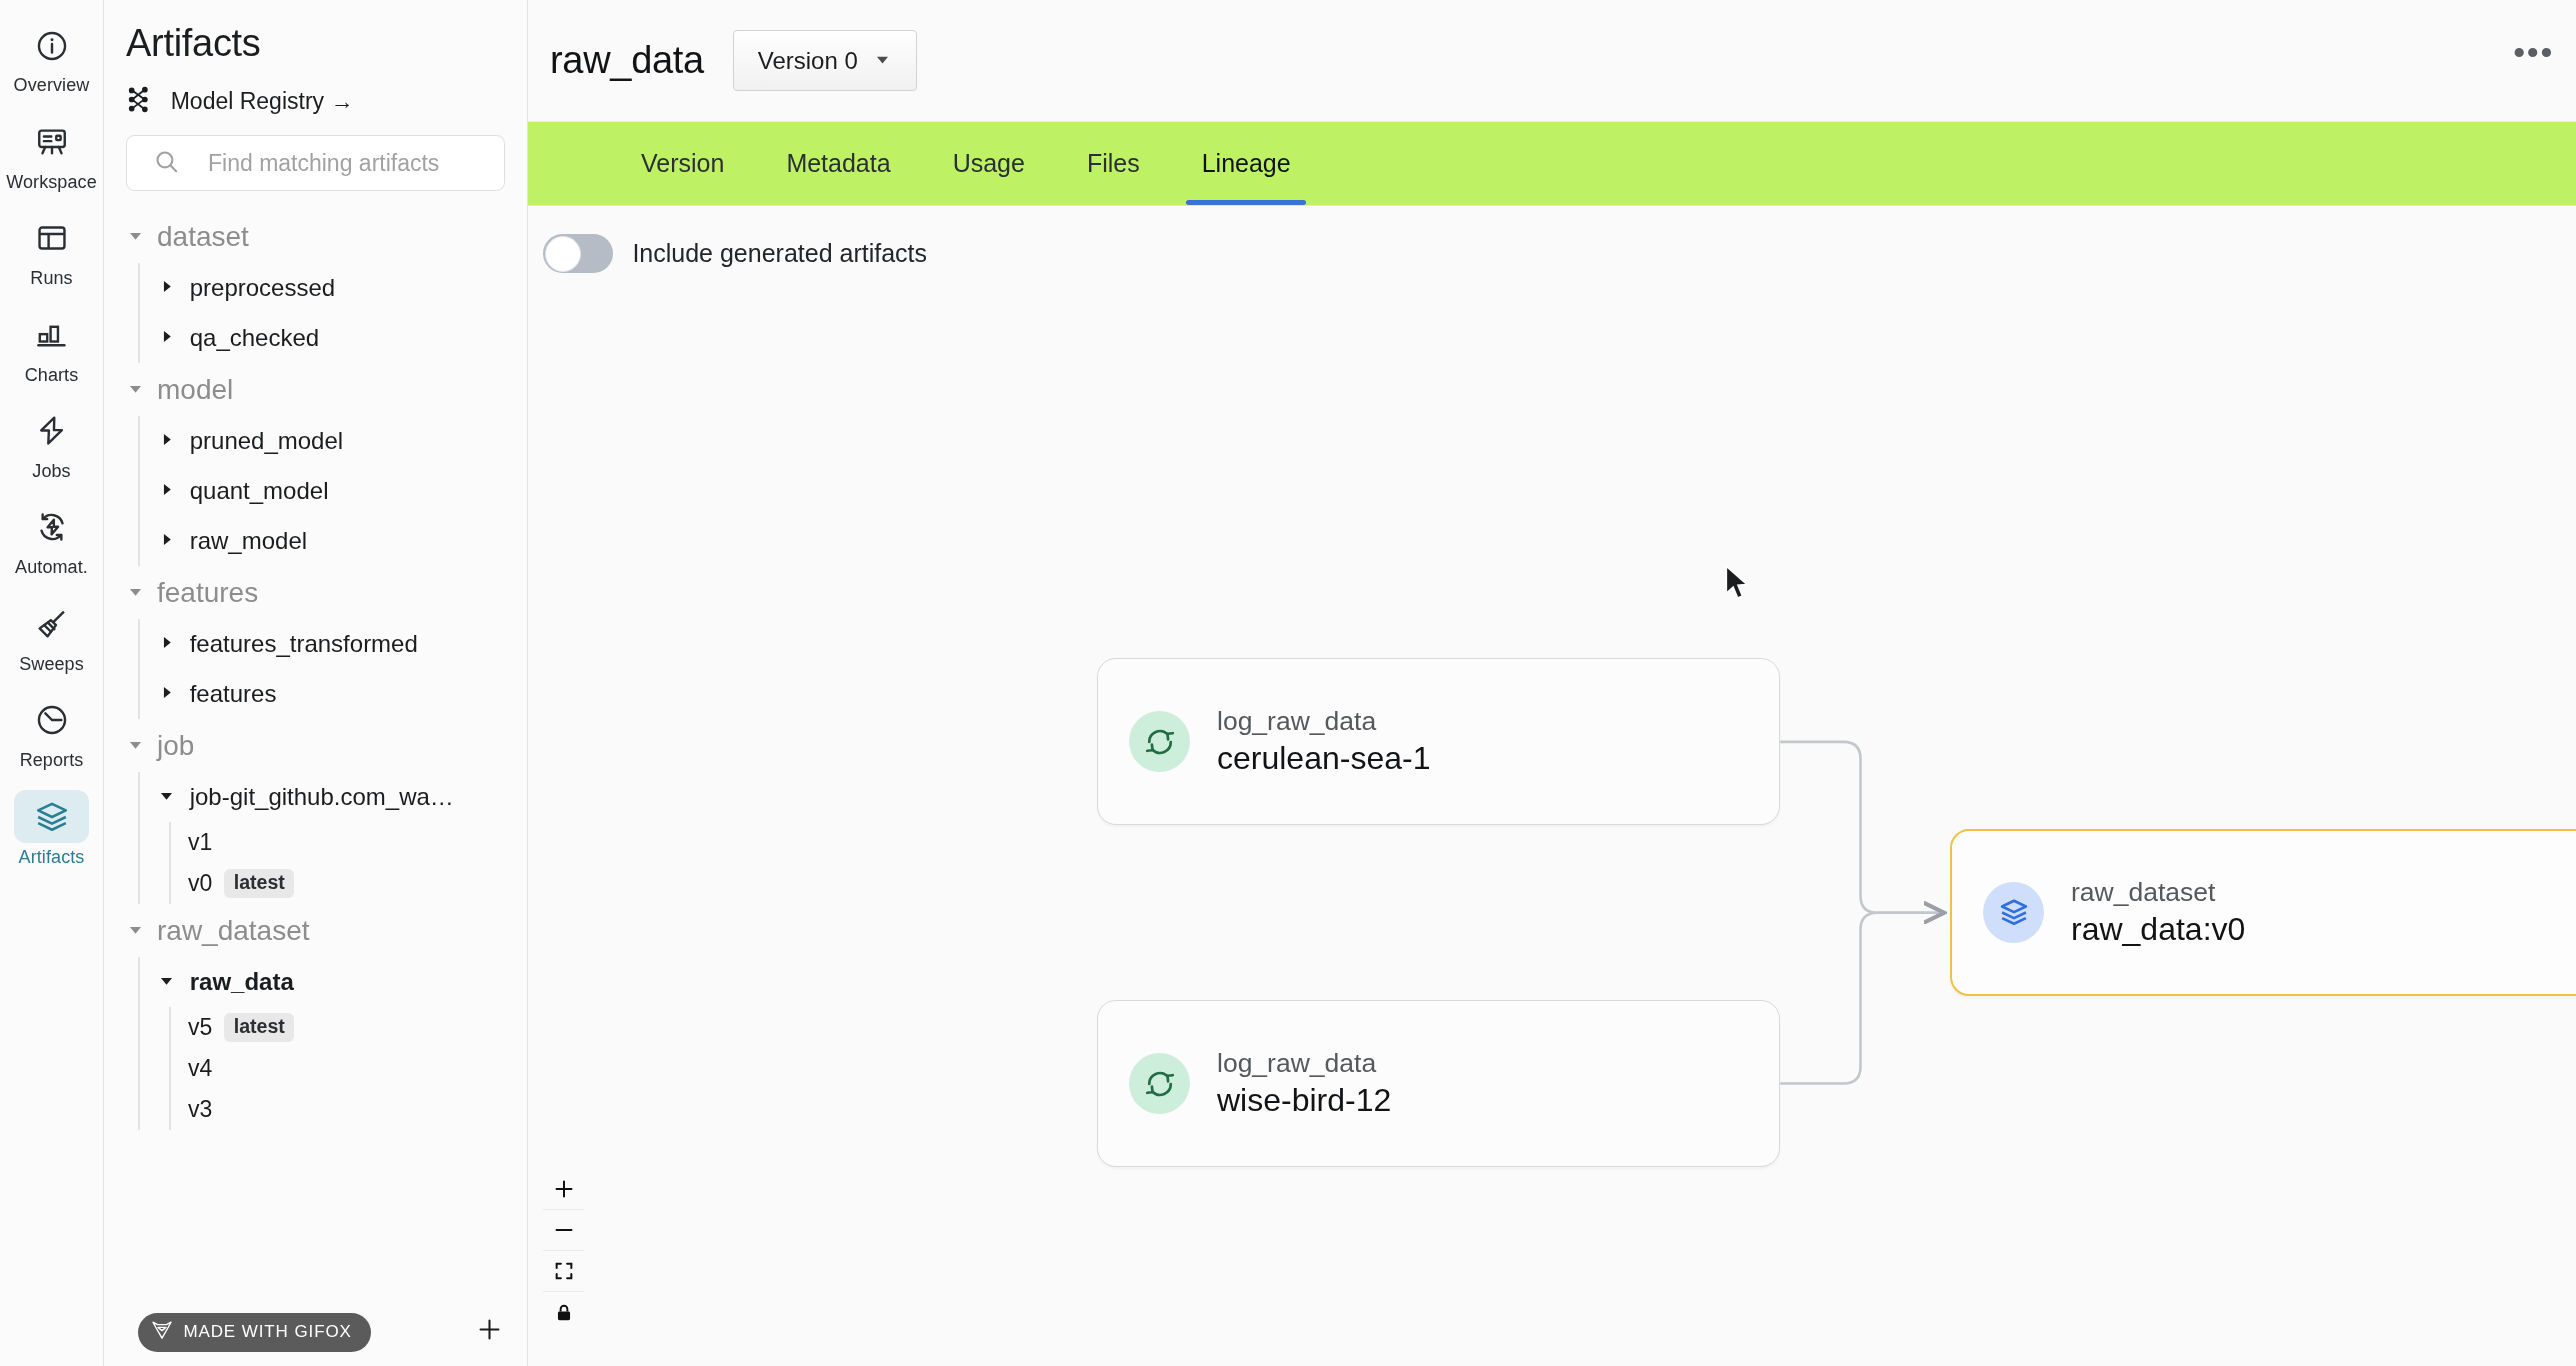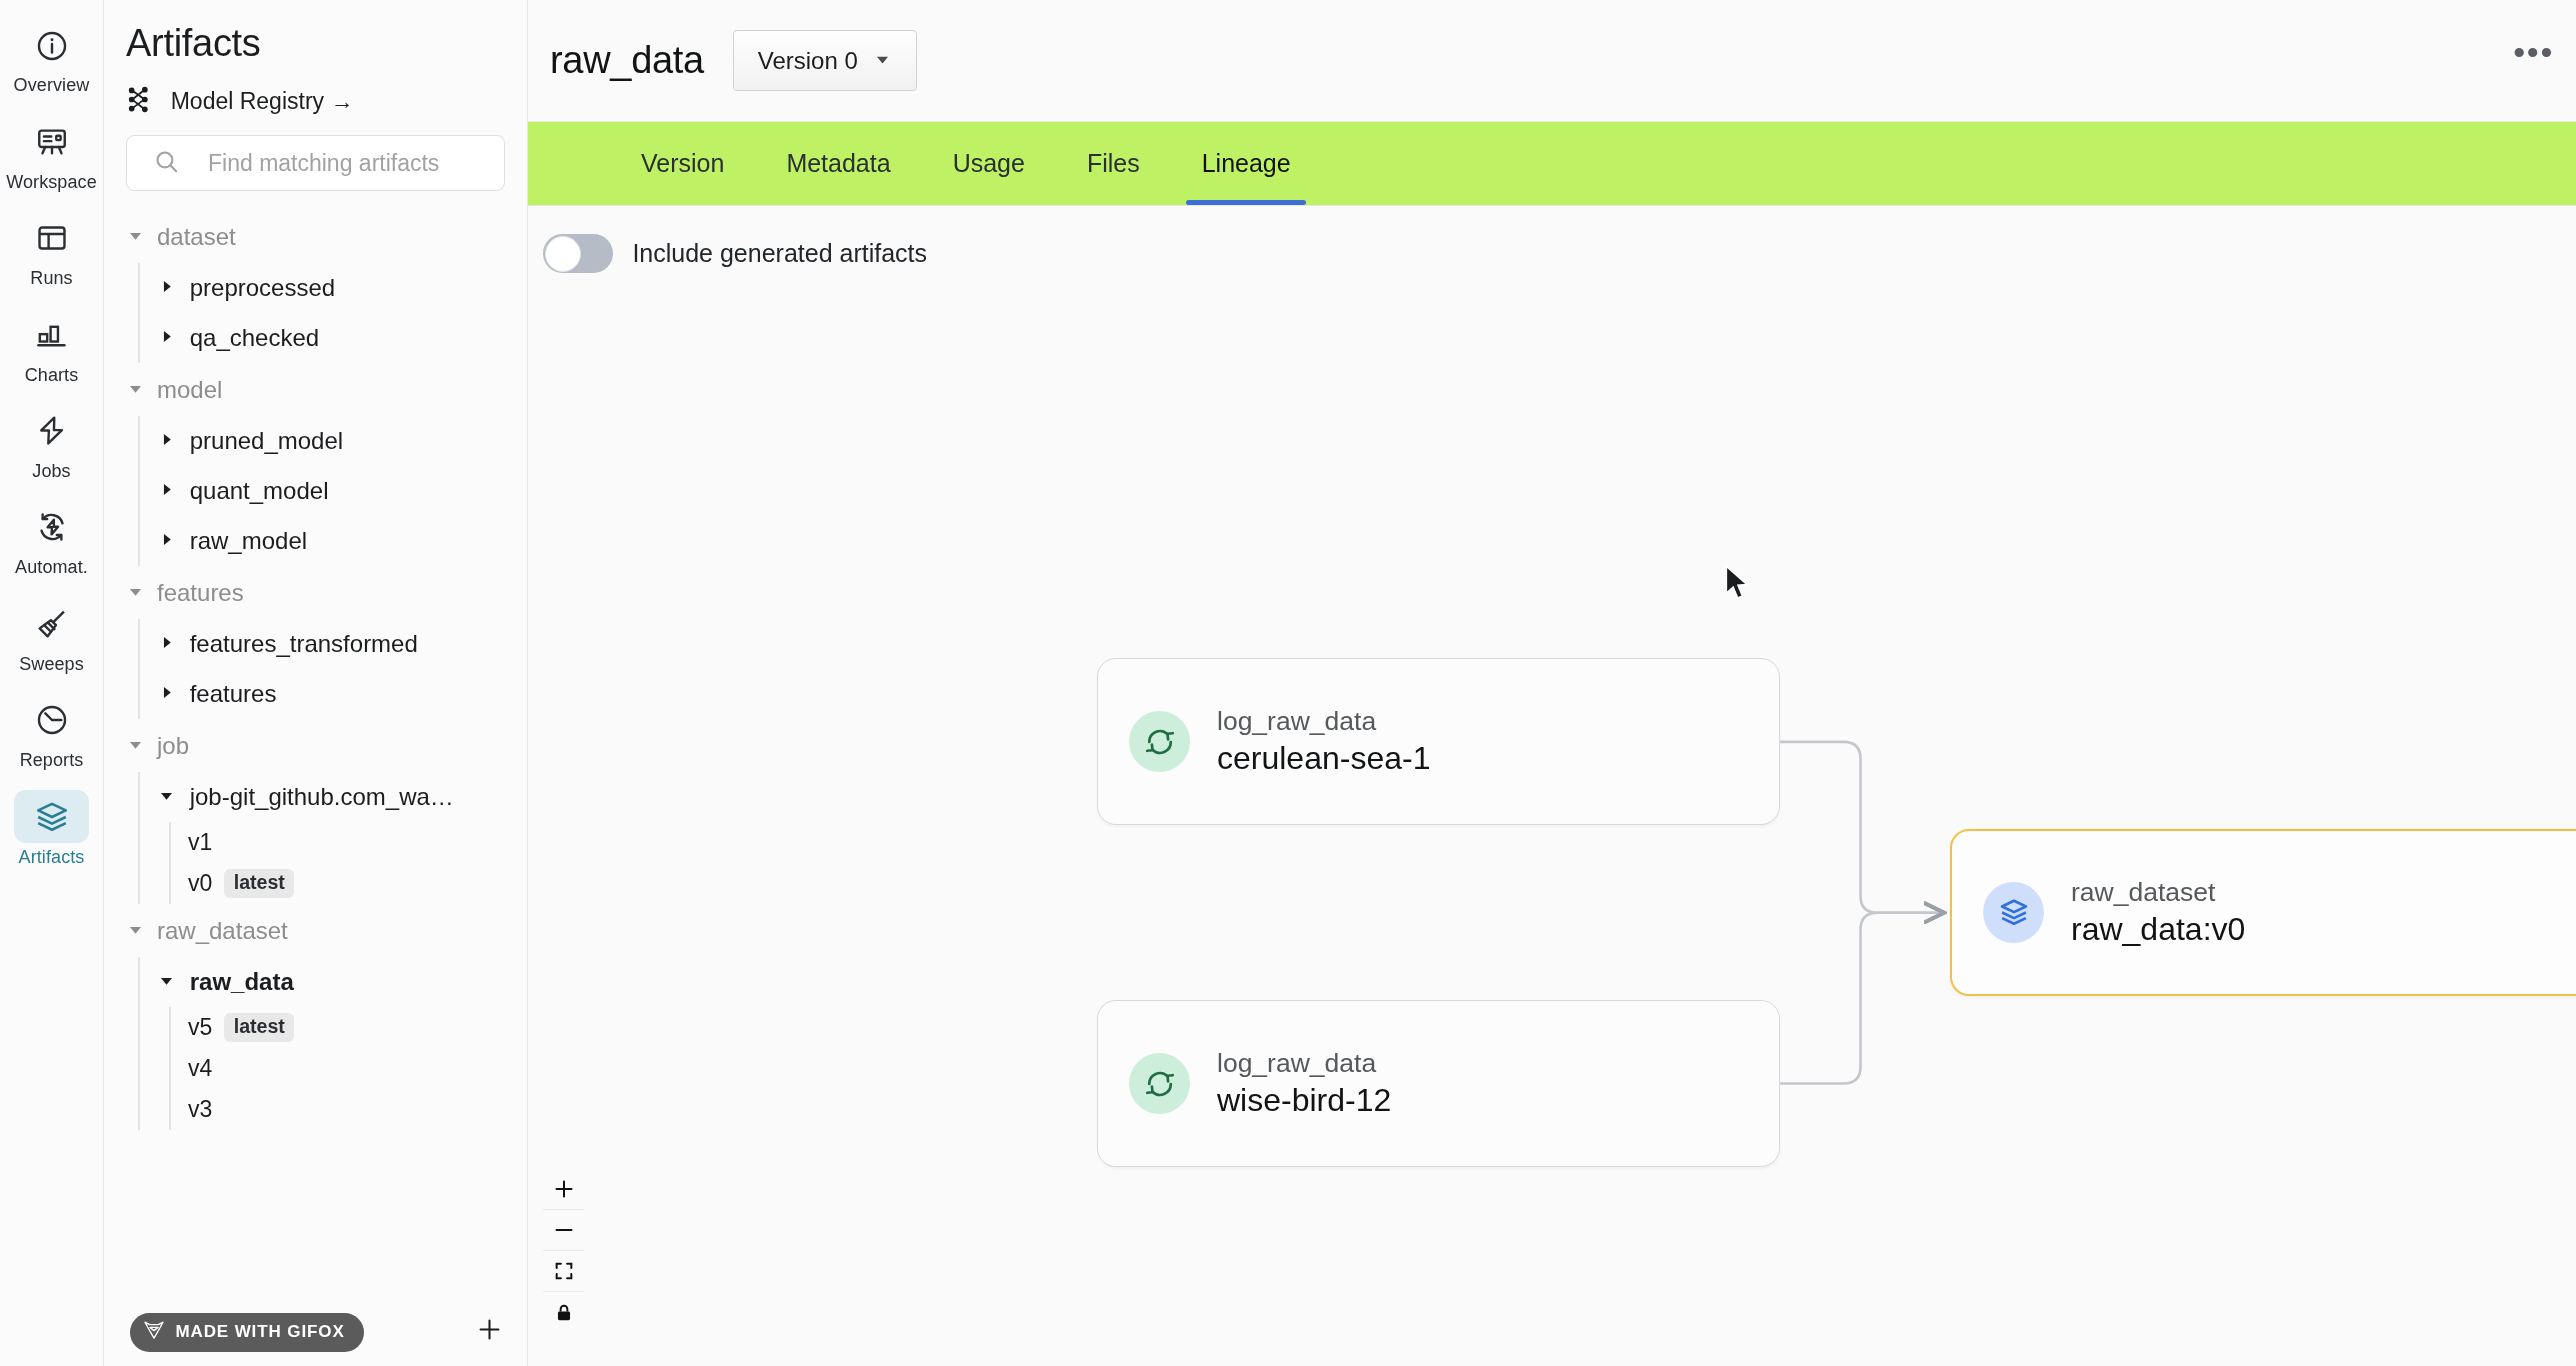--- a/index.html
+++ b/index.html
@@ -70,21 +70,21 @@
     display: flex; align-items: center; gap: 28px;
     padding: 0 26px;
   }
   .search-placeholder { font-size: 23px; color: #a2a2a2; }
 
   .tree { margin-top: 19px; padding-left: 22px; }
   .tree-group {
     display: flex; align-items: center; gap: 12px;
     height: 53px; cursor: pointer;
   }
-  .tree-group-label { font-size: 24px; color: #8d8d8d; }
+  .tree-group-label { font-size: 28px; color: #8d8d8d; }
   .tree-children { border-left: 1.7px px solid #e2e2e2; margin-left: 12px; padding-left: 0; position: relative; }
   .tree-children:before {
     content: ""; position: absolute; left: 0; top: 0; bottom: 0;
     width: 1.7px; background: #e3e3e3;
   }
   .tree-item {
     display: flex; align-items: center; gap: 13.7px;
     height: 50px; padding-left: 19px; cursor: pointer;
   }
   .tree-item-label { font-size: 24px; color: #1b1d1f; white-space: nowrap; }
@@ -99,26 +99,26 @@
     height: 41px; padding-left: 19px; cursor: pointer;
   }
   .version-label { font-size: 23px; color: #1b1d1f; }
   .latest-badge {
     background: #e8e8e8; color: #2b2f33;
     font-size: 19.6px; font-weight: 700;
     border-radius: 6px; padding: 2.6px 9.4px 4.3px 9.4px;
   }
 
   .gifox {
-    position: absolute; left: 26px; bottom: 15.4px;
+    position: absolute; left: 34px; bottom: 15.4px;
     background: #5b5b5b; color: #fff;
     height: 39px; border-radius: 19.6px;
     display: flex; align-items: center; gap: 9.4px;
     padding: 0 19px 0 12px;
-    font-size: 17px; font-weight: 700; letter-spacing: 0.9px;
+    font-size: 17px; font-weight: 400; letter-spacing: 0.9px;
   }
   .sidebar-plus {
     position: absolute; right: 19px; bottom: 19px;
     width: 38px; height: 38px;
     display: flex; align-items: center; justify-content: center;
     cursor: pointer;
   }
 
   
   .main { flex: 1 1 auto; height: 1367px; position: relative; background: #fff; overflow: hidden; }

